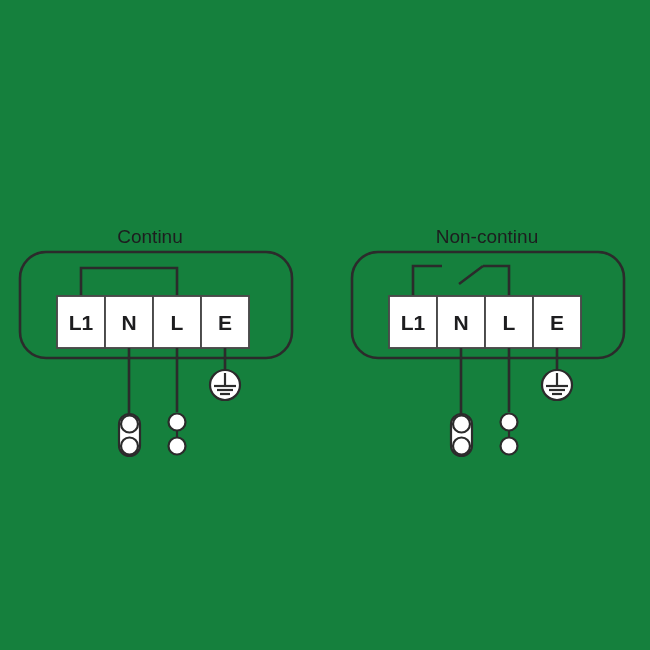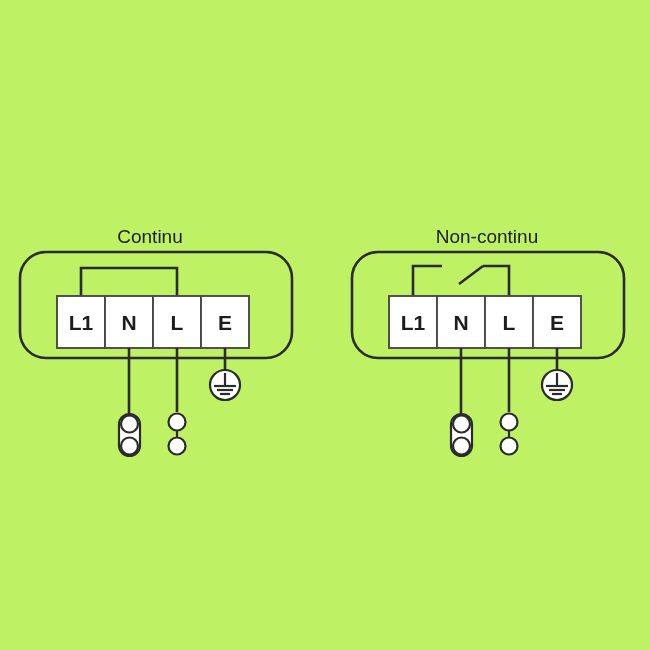--- a/index.html
+++ b/index.html
@@ -10,21 +10,21 @@
   body {
     width: 650px;
     height: 650px;
     font-family: "Liberation Sans", sans-serif;
     overflow: hidden;
   }
   #canvas {
     position: relative;
     width: 650px;
     height: 650px;
-    background: #bef264;
+    background: #15803d;
   }
   svg.diagram-svg {
     position: absolute;
     top: 0;
     left: 0;
     width: 650px;
     height: 650px;
     display: block;
   }
   .dtitle {

